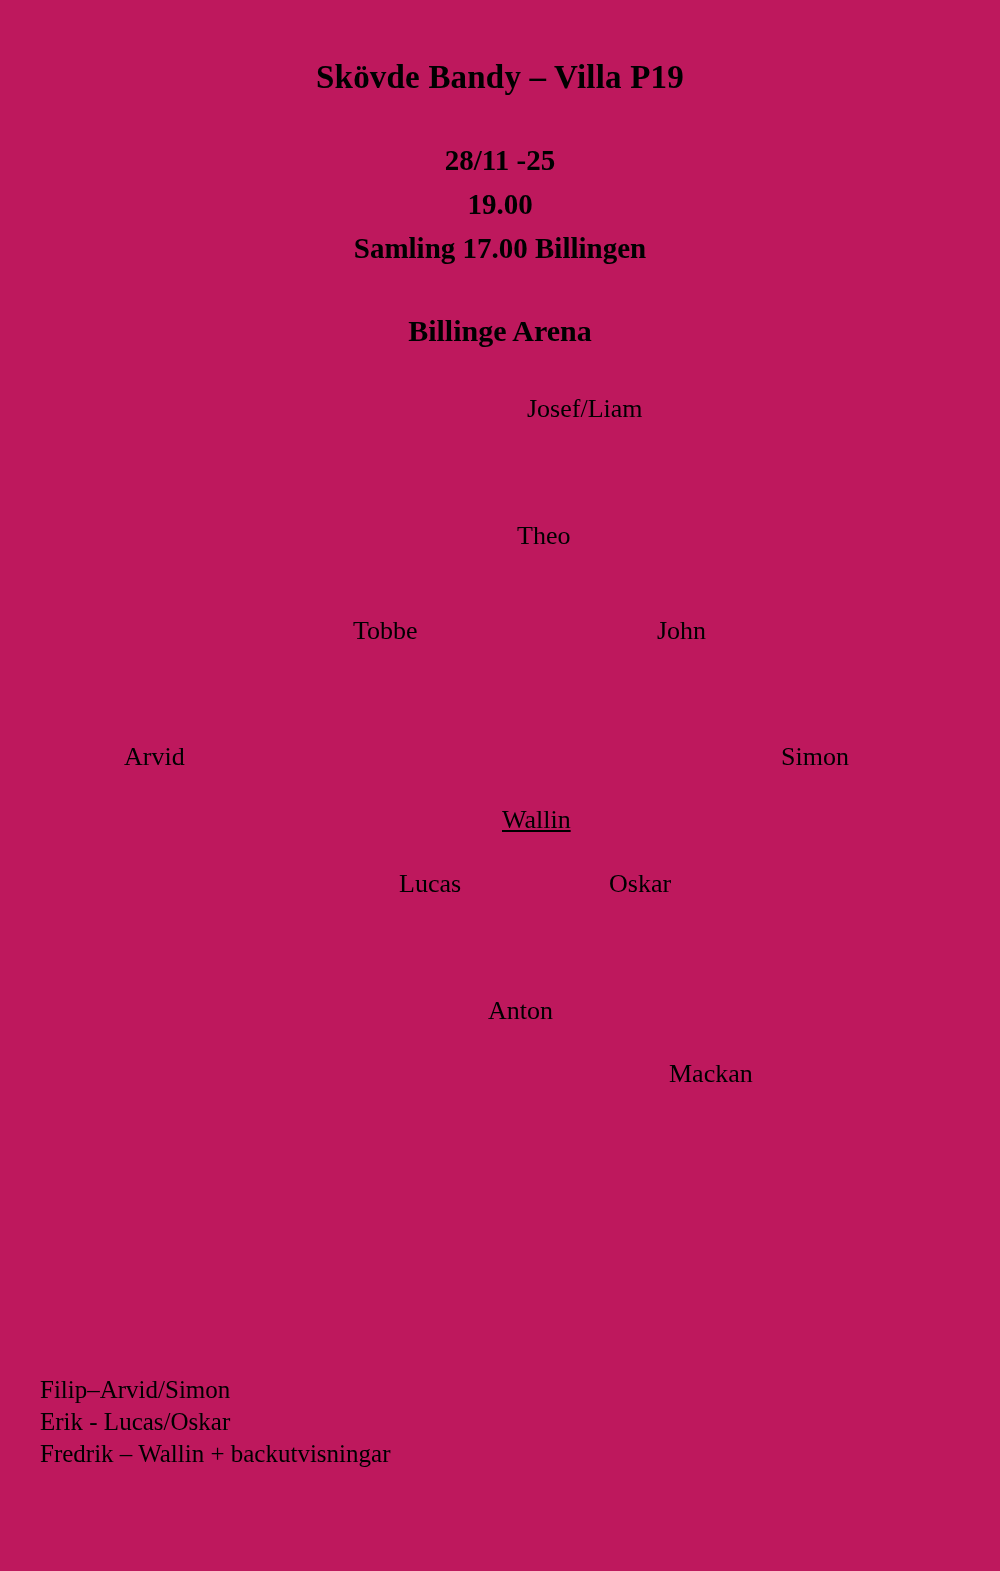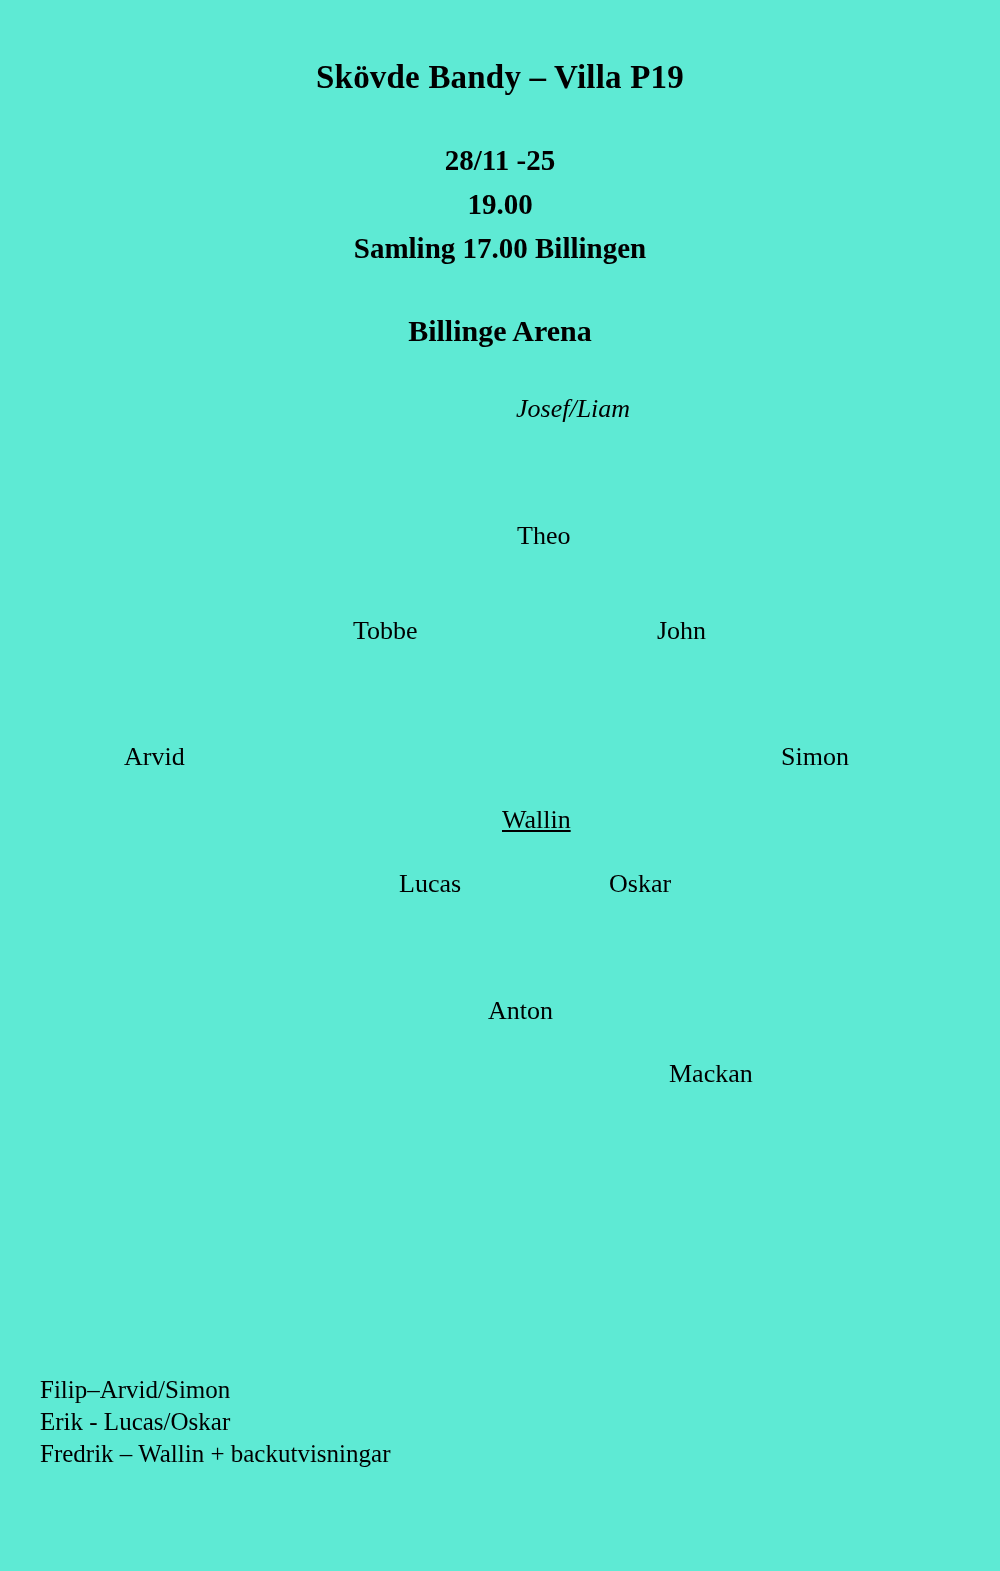--- a/index.html
+++ b/index.html
@@ -10,21 +10,21 @@
   }
   body {
     font-family: "Liberation Serif", "DejaVu Serif", serif;
     color: #000000;
   }
   #page {
     position: relative;
     width: 1000px;
     height: 1571px;
     margin: 0 auto;
-    background: #5eead4;
+    background: #be185d;
     overflow: hidden;
   }
 
   
   .header {
     position: absolute;
     left: 0;
     top: 0;
     width: 1000px;
   }
@@ -88,21 +88,21 @@
     <div class="datetime">
       <div>28/11 -25</div>
       <div>19.00</div>
       <div>Samling 17.00 Billingen</div>
     </div>
 
     <div class="venue">Billinge Arena</div>
   </div>
 
   <div class="formation">
-      <div class="player" style="left: 516px; top: 396px; font-style: italic;">Josef/Liam</div>
+      <div class="player" style="left: 527px; top: 396px;">Josef/Liam</div>
       <div class="player" style="left: 517px; top: 523px;">Theo</div>
       <div class="player" style="left: 353px; top: 618px;">Tobbe</div>
       <div class="player" style="left: 657px; top: 618px;">John</div>
       <div class="player" style="left: 124px; top: 744px;">Arvid</div>
       <div class="player" style="left: 781px; top: 744px;">Simon</div>
       <div class="player" style="left: 502px; top: 807px; text-decoration: underline;">Wallin</div>
       <div class="player" style="left: 399px; top: 871px;">Lucas</div>
       <div class="player" style="left: 609px; top: 871px;">Oskar</div>
       <div class="player" style="left: 488px; top: 998px;">Anton</div>
       <div class="player" style="left: 669px; top: 1061px;">Mackan</div>

